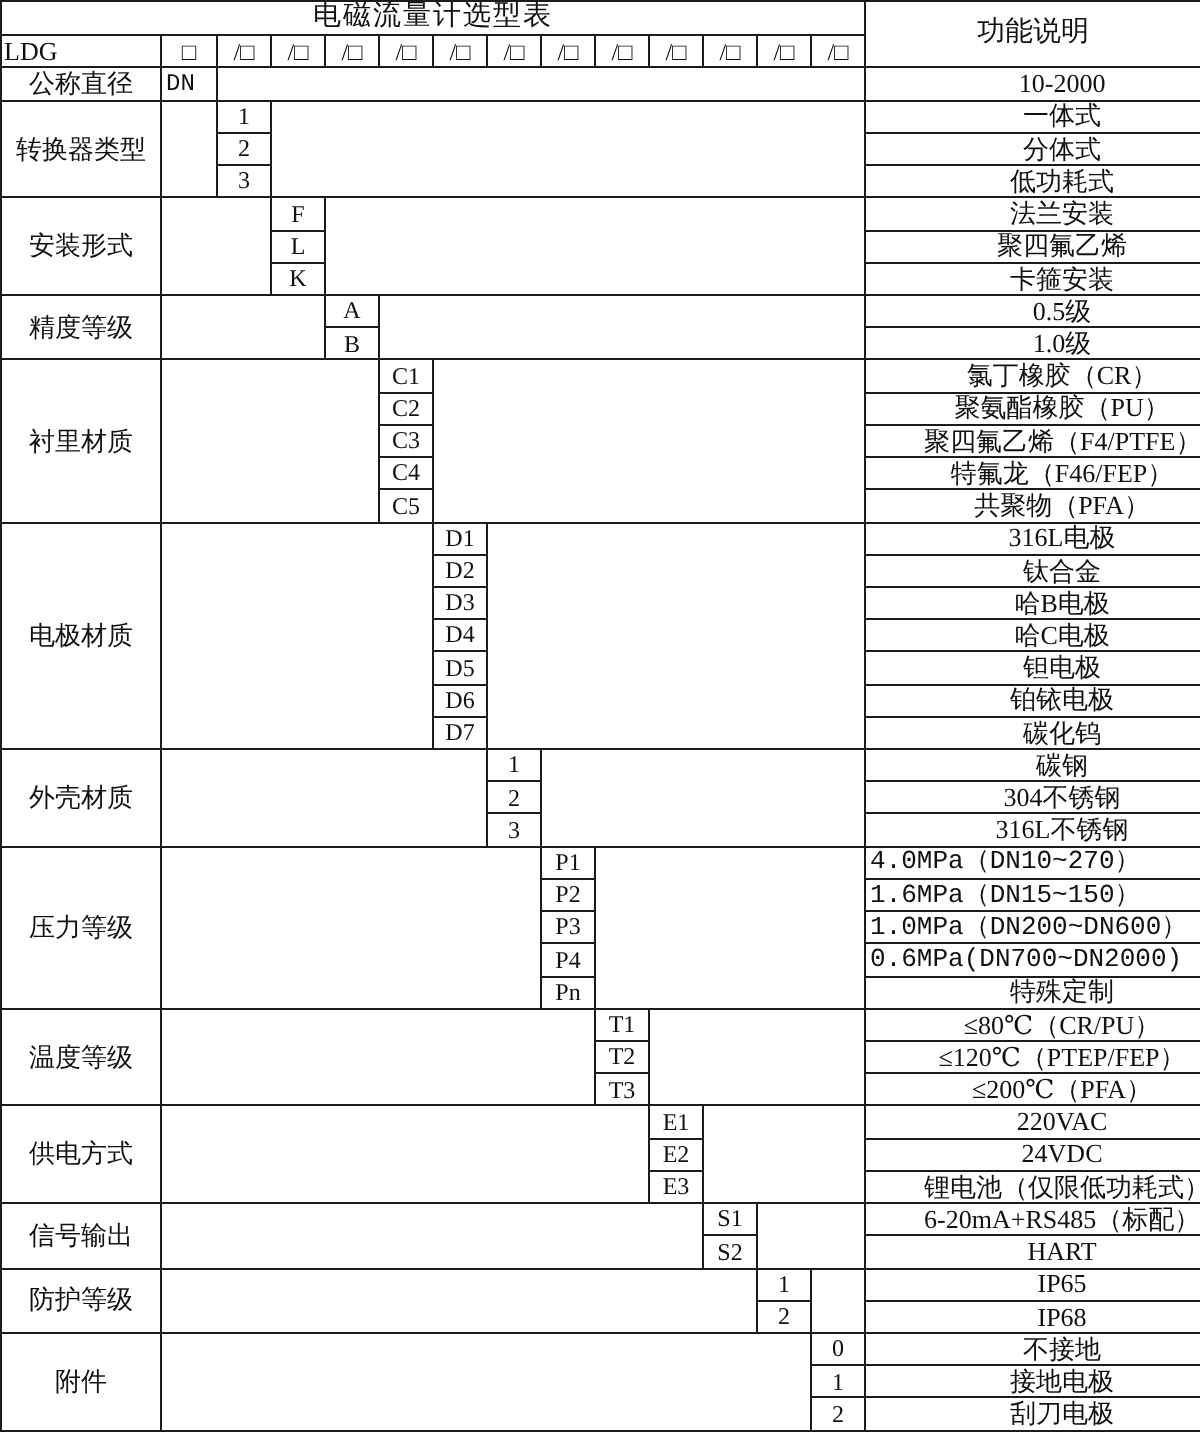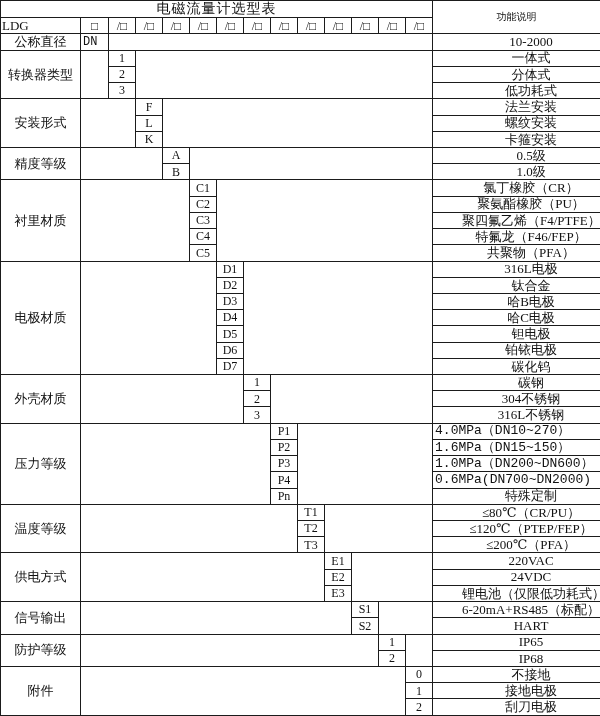--- a/index.html
+++ b/index.html
@@ -17,21 +17,21 @@
     text-align:center;
     vertical-align:middle;
     font-size:13px;
     line-height:1.05;
     overflow:hidden;
     white-space:nowrap;
   }
   tr{height:16px;}
   tr.title-row{height:17px;}
   td.title{font-size:14px;letter-spacing:1px;margin-left:40px;}
-  td.func-header{font-size:10px;}
+  td.func-header{font-size:14px;}
   td.cat{font-size:13px;}
   td.code{font-size:12px;}
   td.slot{font-size:12px;padding:0;}
   td.desc{font-size:13px;padding-left:29px;}
   td.left{text-align:left;padding-left:2px;font-family:Liberation Mono, monospace;}
   td.model-prefix{text-align:left;padding-left:1px;font-size:13px;}
 </style>
 </head>
 <body>
 
@@ -97,21 +97,21 @@
       </tr>
       <tr>
         <td class="cat" rowspan="3">安装形式</td>
         <td colspan="2" rowspan="3"></td>
         <td class="code">F</td>
         <td colspan="10" rowspan="3"></td>
         <td class="desc">法兰安装</td>
       </tr>
       <tr>
         <td class="code">L</td>
-        <td class="desc">螺纹安装</td>
+        <td class="desc">聚四氟乙烯</td>
       </tr>
       <tr>
         <td class="code">K</td>
         <td class="desc">卡箍安装</td>
       </tr>
       <tr>
         <td class="cat" rowspan="2">精度等级</td>
         <td colspan="3" rowspan="2"></td>
         <td class="code">A</td>
         <td colspan="9" rowspan="2"></td>

